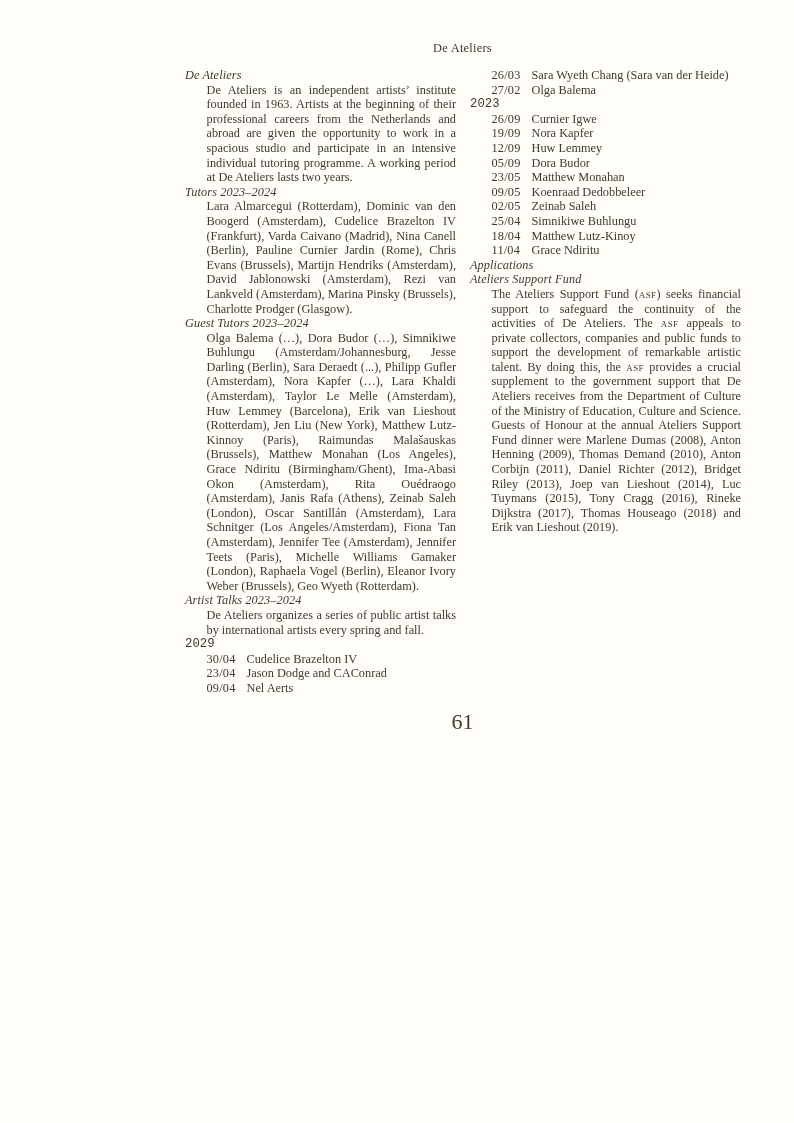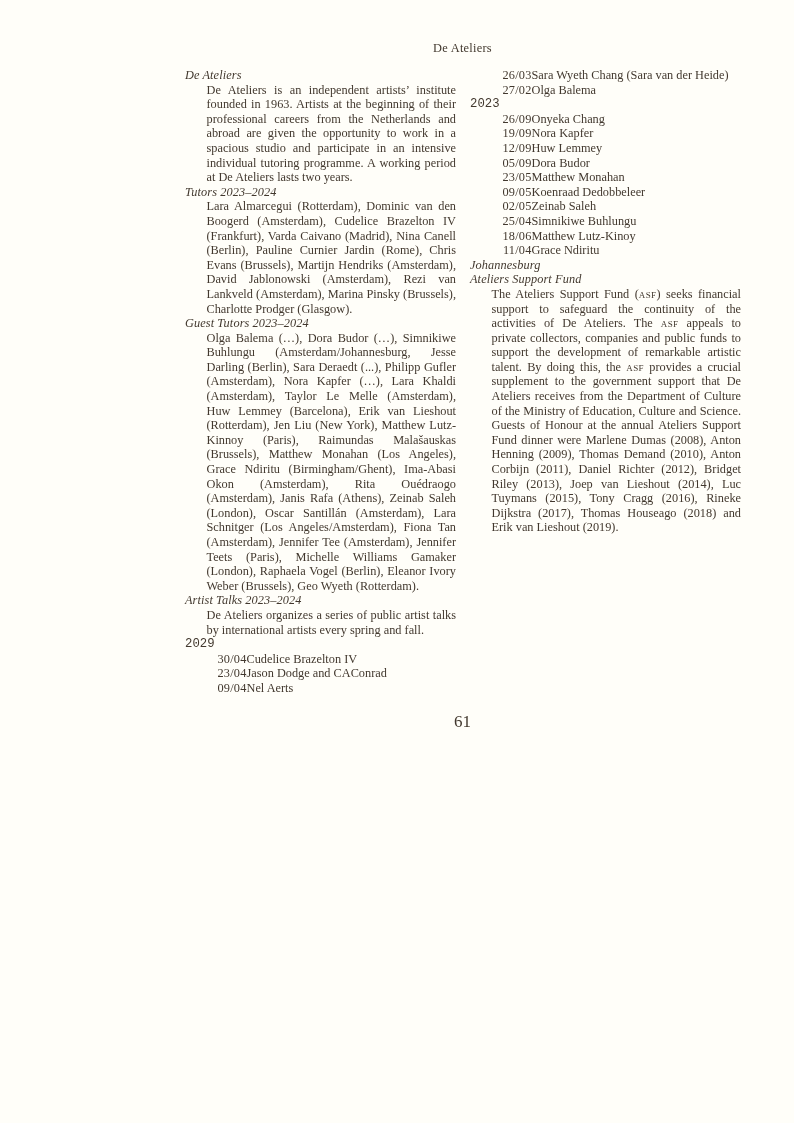--- a/index.html
+++ b/index.html
@@ -37,27 +37,26 @@
     text-justify:inter-word;
   }
   .year-label{font-style:normal;font-family:Liberation Mono, monospace;}
   .event-row{
     display:flex;
     padding-left:21.5px;
   }
   .event-date{
     flex:0 0 40px;
     letter-spacing:.2px;
-    text-align:right;
   }
   .event-name{flex:1 1 auto;}
   .sc{font-variant:small-caps;letter-spacing:.4px;}
   .page-number{
     position:absolute;left:185px;top:695px;width:555px;
-    text-align:center;font-size:17px;line-height:22px;
+    text-align:center;font-size:22px;line-height:22px;
   }
 </style>
 </head>
 <body>
 
 <div class="page">
 
   <div class="running-header">De Ateliers</div>
 
   <div class="col col-left">
@@ -96,21 +95,21 @@
     </div>
     <div class="event-row">
       <span class="event-date">27/02</span>
       <span class="event-name">Olga Balema</span>
     </div>
 
     <div class="year-label">2023</div>
 
     <div class="event-row">
       <span class="event-date">26/09</span>
-      <span class="event-name">Onyeka Chang</span>
+      <span class="event-name">Curnier Igwe</span>
     </div>
     <div class="event-row">
       <span class="event-date">19/09</span>
       <span class="event-name">Nora Kapfer</span>
     </div>
     <div class="event-row">
       <span class="event-date">12/09</span>
       <span class="event-name">Huw Lemmey</span>
     </div>
     <div class="event-row">
@@ -127,29 +126,29 @@
     </div>
     <div class="event-row">
       <span class="event-date">02/05</span>
       <span class="event-name">Zeinab Saleh</span>
     </div>
     <div class="event-row">
       <span class="event-date">25/04</span>
       <span class="event-name">Simnikiwe Buhlungu</span>
     </div>
     <div class="event-row">
-      <span class="event-date">18/06</span>
+      <span class="event-date">18/04</span>
       <span class="event-name">Matthew Lutz-Kinoy</span>
     </div>
     <div class="event-row">
       <span class="event-date">11/04</span>
       <span class="event-name">Grace Ndiritu</span>
     </div>
 
-    <div class="sec-heading">Johannesburg</div>
+    <div class="sec-heading">Applications</div>
 
     <div class="sec-heading">Ateliers Support Fund</div>
     <p class="body-par">The Ateliers Support Fund (<span class="sc">asf</span>) seeks financial support to safeguard the continuity of the activities of De Ateliers. The <span class="sc">asf</span> appeals to private collectors, companies and public funds to support the development of remarkable artistic talent. By doing this, the <span class="sc">asf</span> provides a crucial supplement to the government support that De Ateliers receives from the Department of Culture of the Ministry of Education, Culture and Science. Guests of Honour at the annual Ateliers Support Fund dinner were Marlene Dumas (2008), Anton Henning (2009), Thomas Demand (2010), Anton Corbijn (2011), Daniel Richter (2012), Bridget Riley (2013), Joep van Lieshout (2014), Luc Tuymans (2015), Tony Cragg (2016), Rineke Dijkstra (2017), Thomas Houseago (2018) and Erik van Lieshout (2019).</p>
   </div>
 
   <div class="page-number">61</div>
 
 </div>
 
 </body></html>

